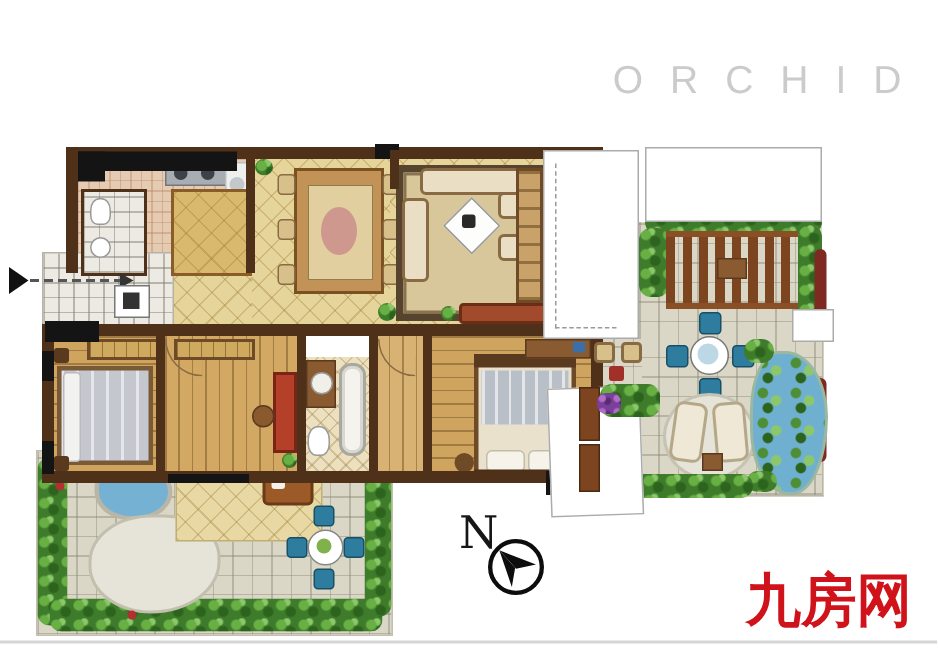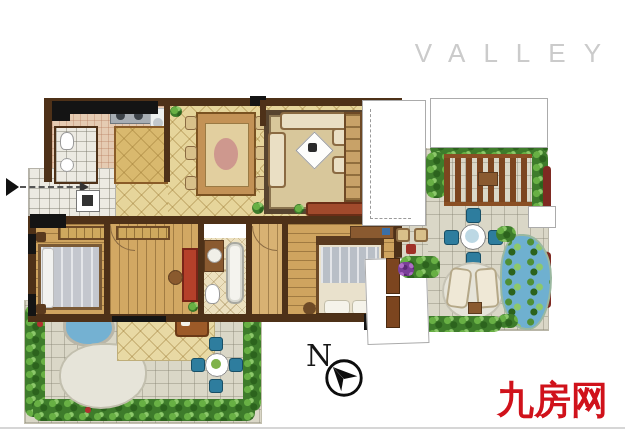--- a/index.html
+++ b/index.html
@@ -51,21 +51,21 @@
            transform:scaleY(1.04);z-index:9;}
   .wm-url{left:506px;top:412px;font-size:12.5px;font-weight:bold;color:var(--red,#d0121b);z-index:9;}
   .outline-box{background:#fff;border:1px solid #ababab;z-index:3;box-sizing:border-box;}
 </style>
 </head>
 <body>
 
 <div class="stage">
 
   <div class="abs brand">
-    <div>VALLEY</div>
+    <div>ORCHID</div>
   </div>
 
   <div class="abs paving" style="left:24px;top:300px;width:236px;height:122px;border:1px solid #c2bfae;">
     <div class="abs bush" style="left:0;top:4px;width:20px;height:112px;"></div>
     <div class="abs bush" style="left:8px;top:98px;width:222px;height:22px;"></div>
     <div class="abs bush" style="left:218px;top:6px;width:18px;height:104px;"></div>
     <div class="abs bush" style="left:26px;top:0;width:46px;height:16px;"></div>
     <div class="abs purple" style="left:74px;top:0;width:34px;height:12px;"></div>
     <div class="abs" style="left:38px;top:6px;width:46px;height:34px;background:#74b1d2;border:3px solid #b9b6a8;border-radius:45% 55% 50% 50%;"></div>
     <div class="abs" style="left:34px;top:42px;width:84px;height:62px;background:#e6e4d9;border:2px solid #c2bfae;border-radius:50% 45% 55% 50%;"></div>

